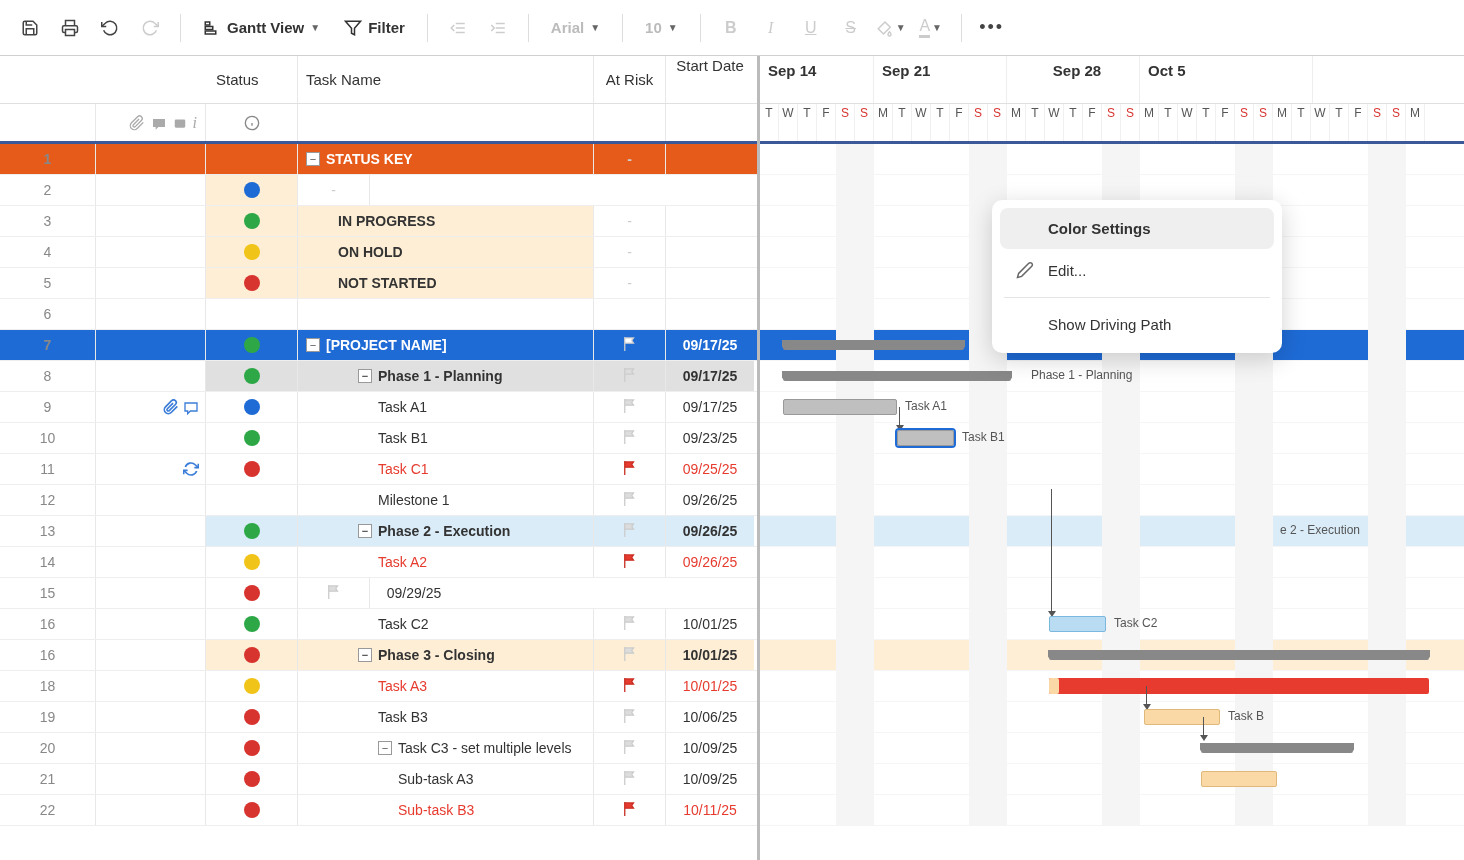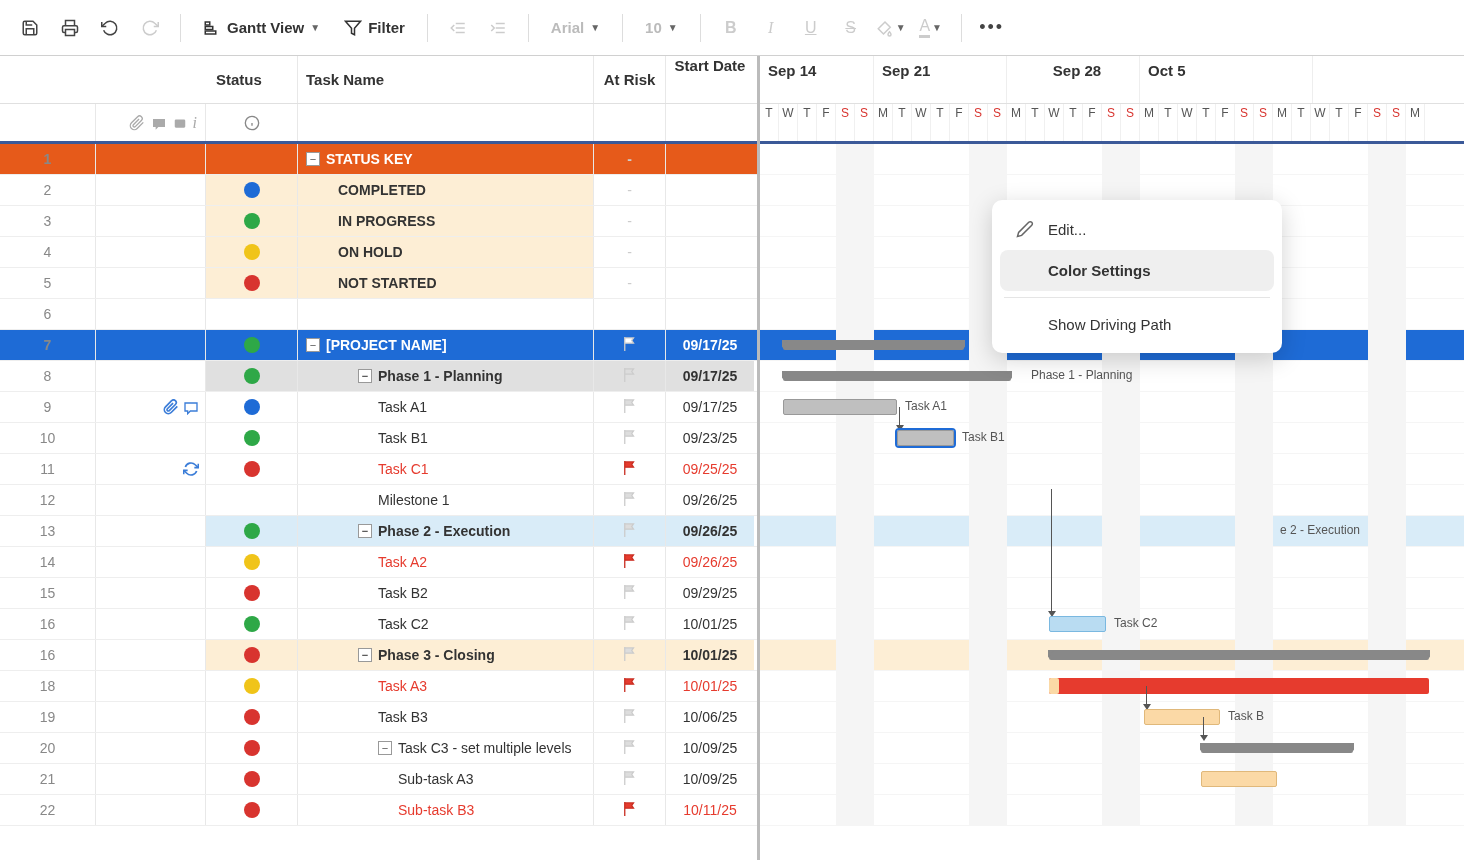--- a/index.html
+++ b/index.html
@@ -13,21 +13,21 @@
 .tb-label { display: flex; align-items: center; gap: 6px; padding: 0 10px; height: 36px; cursor: pointer; font-size: 15px; font-weight: 600; }
 .tb-label.disabled { color: #bbb; }
 .tb-dropdown-arrow { font-size: 10px; color: #666; }
 
 
 .main { display: flex; height: calc(100% - 56px); }
 .left-panel { width: 760px; border-right: 3px solid #bbb; position: relative; }
 .right-panel { flex: 1; position: relative; overflow: hidden; }
 
 
-.hdr { display: flex; height: 48px; border-bottom: 1px solid #e0e0e0; align-items: center; font-weight: 700; font-size: 15px; }
+.hdr { display: flex; height: 48px; border-bottom: 1px solid #e0e0e0; align-items: center; font-weight: 400; font-size: 15px; }
 .subhdr { display: flex; height: 40px; border-bottom: 3px solid #3b5998; align-items: center; }
 .col-num { width: 96px; text-align: center; color: #888; font-size: 14px; flex-shrink: 0; border-right: 1px solid #e8e8e8; height: 100%; display:flex; align-items:center; justify-content:center;}
 .col-icons { width: 110px; flex-shrink: 0; border-right: 1px solid #e8e8e8; height:100%; display:flex; align-items:center; justify-content:flex-end; gap:6px; padding-right:8px;}
 .col-status { width: 92px; flex-shrink: 0; border-right: 1px solid #e8e8e8; height:100%; display:flex;align-items:center;justify-content:center; }
 .col-task { width: 296px; flex-shrink: 0; border-right: 1px solid #e8e8e8; height:100%; display:flex; align-items:center; padding-left: 8px;}
 .col-risk { width: 72px; flex-shrink: 0; border-right: 1px solid #e8e8e8; height:100%; display:flex;align-items:center;justify-content:center;}
 .col-date { width: 88px; flex-shrink: 0; height:100%; display:flex;align-items:center;justify-content:center;}
 
 .hdr .col-num, .hdr .col-icons { border:none; }
 .hdr .col-status { padding-left: 10px; justify-content: flex-start;}
@@ -252,23 +252,20 @@
             <span style="color:#ccc">-</span>
           </div>
     <div class="row-date "></div>
   </div>
         <div class="row row-cream">
     <div class="row-num">2</div>
     <div class="row-icons"></div>
     <div class="row-status">
             <span class="dot dot-blue"></span>
           </div>
-    <div class="row-task" style="padding-left:40px">
-            <span class="bold">COMPLETED</span>
-          </div>
     <div class="row-risk">
             <span style="color:#ccc">-</span>
           </div>
     <div class="row-date "></div>
   </div>
         <div class="row row-cream">
     <div class="row-num">3</div>
     <div class="row-icons"></div>
     <div class="row-status">
             <span class="dot dot-green"></span>
@@ -459,23 +456,20 @@
                 <path d="M2 1v16M2 2h10l-2 3 2 3H2" stroke-width="1.5"></path>
               </svg></span>
           </div>
     <div class="row-date red-text">09/26/25</div>
   </div>
         <div class="row">
     <div class="row-num">15</div>
     <div class="row-icons"></div>
     <div class="row-status">
             <span class="dot dot-red"></span>
-          </div>
-    <div class="row-task" style="padding-left:80px">
-            <span class="">Task B2</span>
           </div>
     <div class="row-risk">
             <span><svg class="flag flag-gray" viewBox="0 0 16 18">
                 <path d="M2 1v16M2 2h10l-2 3 2 3H2" stroke-width="1.5"></path>
               </svg></span>
           </div>
     <div class="row-date ">09/29/25</div>
   </div>
         <div class="row">
     <div class="row-num">16</div>
@@ -924,30 +918,30 @@
           <div class="weekend-bg" style="left: 342px; width: 19px;"></div>
           <div class="weekend-bg" style="left: 361px; width: 19px;"></div>
           <div class="weekend-bg" style="left: 475px; width: 19px;"></div>
           <div class="weekend-bg" style="left: 494px; width: 19px;"></div>
           <div class="weekend-bg" style="left: 608px; width: 19px;"></div>
           <div class="weekend-bg" style="left: 627px; width: 19px;"></div>
         </div>
       </div>
 
     <div class="context-menu">
+      <div class="cm-item title">
+        <span style="width:18px"></span>
+        <span>Color Settings</span>
+      </div>
       <div class="cm-item">
         <svg width="18" height="18" viewBox="0 0 24 24" fill="none" stroke="#666" stroke-width="2">
             <path d="M17 3a2.828 2.828 0 114 4L7.5 20.5 2 22l1.5-5.5L17 3z"></path>
           </svg>
         <span>Edit...</span>
       </div>
-      <div class="cm-item title">
-        <span style="width:18px"></span>
-        <span>Color Settings</span>
-      </div>
       <div class="cm-sep"></div>
       <div class="cm-item">
         <span style="width:18px"></span>
         <span>Show Driving Path</span>
       </div>
     </div>
   </div>
 </div>
 
 </body></html>

